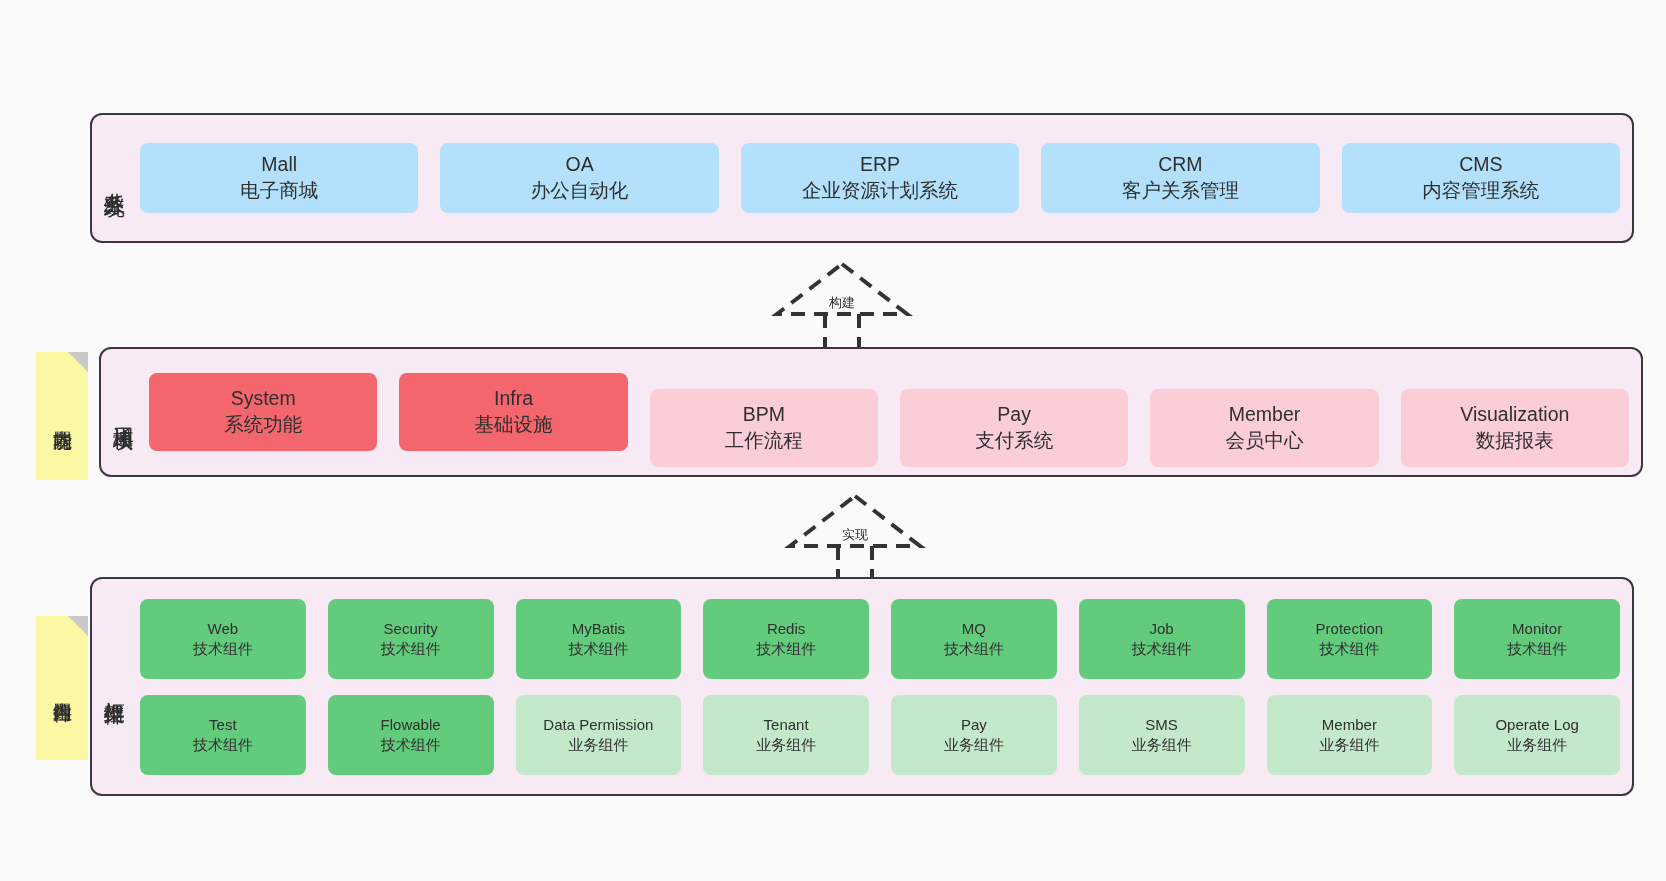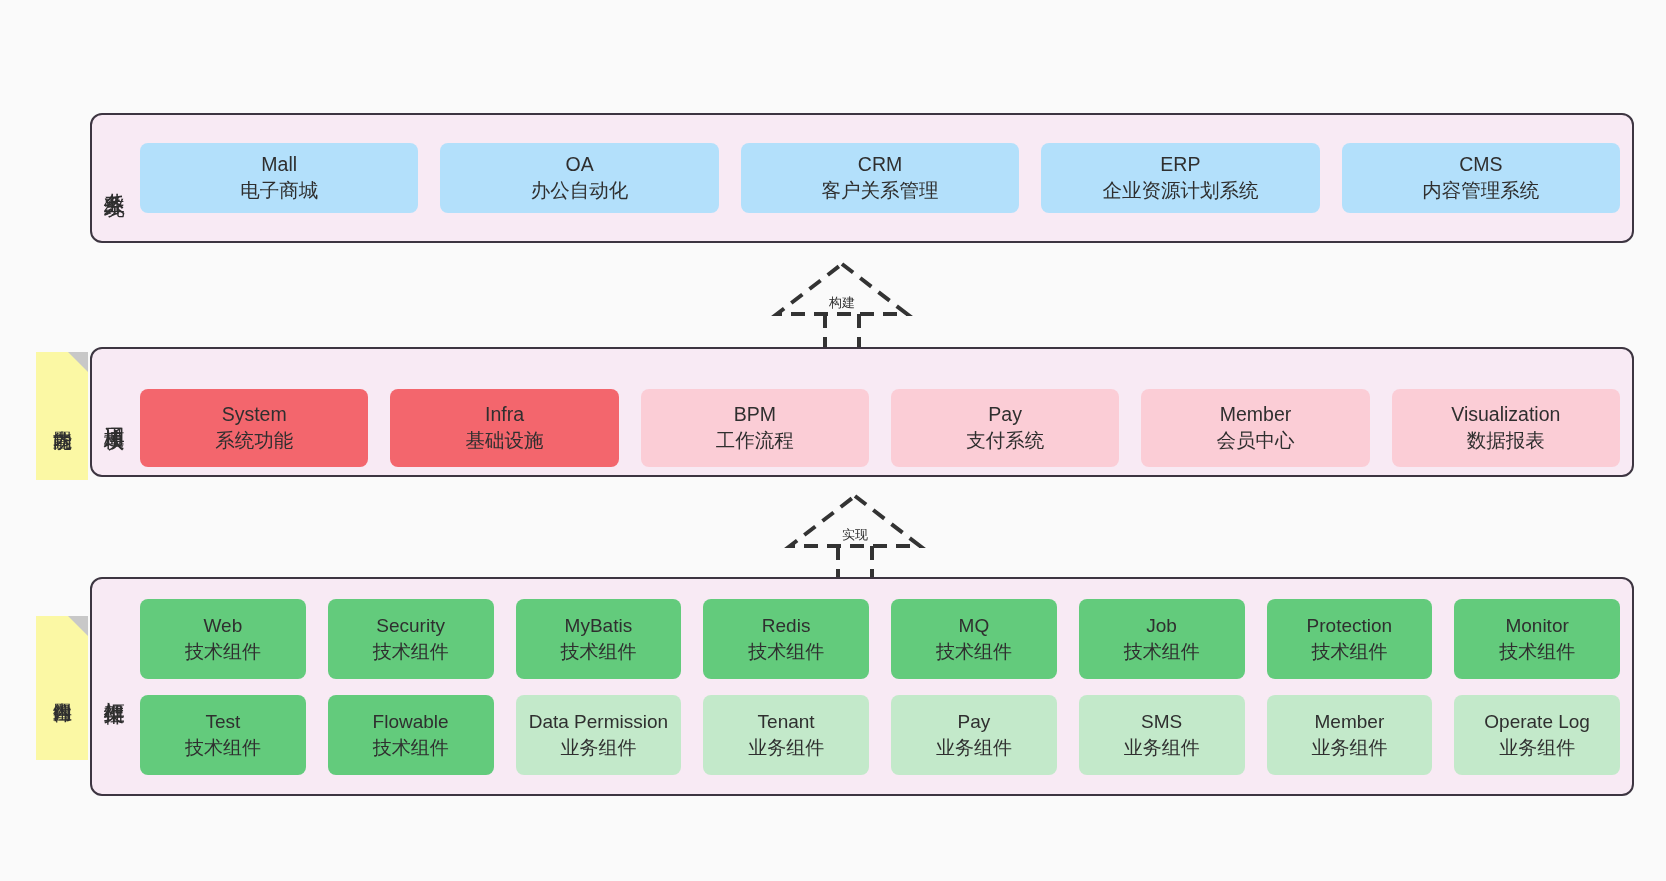--- a/index.html
+++ b/index.html
@@ -56,21 +56,21 @@
     flex-direction: column;
     justify-content: center;
     gap: 16px;
     padding: 0 12px 0 4px;
     box-sizing: border-box;
   }
 
   .row {
     display: flex;
     gap: 22px;
-    align-items: flex-end;
+    align-items: center;
   }
 
   .card {
     flex: 1 1 0;
     border-radius: 8px;
     display: flex;
     flex-direction: column;
     align-items: center;
     justify-content: center;
     text-align: center;
@@ -88,25 +88,25 @@
   .c-blue        { background: #b3e0fb; }
   .c-red         { background: #f3666d; }
   .c-pink        { background: #fbcdd6; margin-top: 31px; }
   .c-green-dark  { background: #63cb7c; }
   .c-green-light { background: #c3e9ca; }
 
   
   #layer-business   { left: 90px;  top: 113px; width: 1544px; height: 130px; }
   #layer-business .card { height: 70px; }
 
-  #layer-common     { left: 90px;  top: 347px; width: 1544px; height: 130px; }
+  #layer-common     { left: 99px;  top: 347px; width: 1544px; height: 130px; }
   #layer-common .card { height: 78px; }
 
   #layer-framework  { left: 90px;  top: 577px; width: 1544px; height: 219px; }
-  #layer-framework .card { height: 80px; font-size: 19px; }
+  #layer-framework .card { height: 80px; font-size: 15px; }
 
   
   .note {
     position: absolute;
     width: 52px;
     background: #fbf8a4;
     box-sizing: border-box;
     display: flex;
     align-items: center;
     justify-content: center;
@@ -162,26 +162,26 @@
       <div class="row">
         <div class="card c-blue">
           <span class="card-title">Mall</span>
           <span class="card-sub">电子商城</span>
         </div>
         <div class="card c-blue">
           <span class="card-title">OA</span>
           <span class="card-sub">办公自动化</span>
         </div>
         <div class="card c-blue">
+          <span class="card-title">ERP</span>
+          <span class="card-sub">企业资源计划系统</span>
+        </div>
+        <div class="card c-blue">
           <span class="card-title">CRM</span>
           <span class="card-sub">客户关系管理</span>
-        </div>
-        <div class="card c-blue">
-          <span class="card-title">ERP</span>
-          <span class="card-sub">企业资源计划系统</span>
         </div>
         <div class="card c-blue">
           <span class="card-title">CMS</span>
           <span class="card-sub">内容管理系统</span>
         </div>
       </div>
     </div>
   </div>
 
   <div class="connector" id="connector-build">

